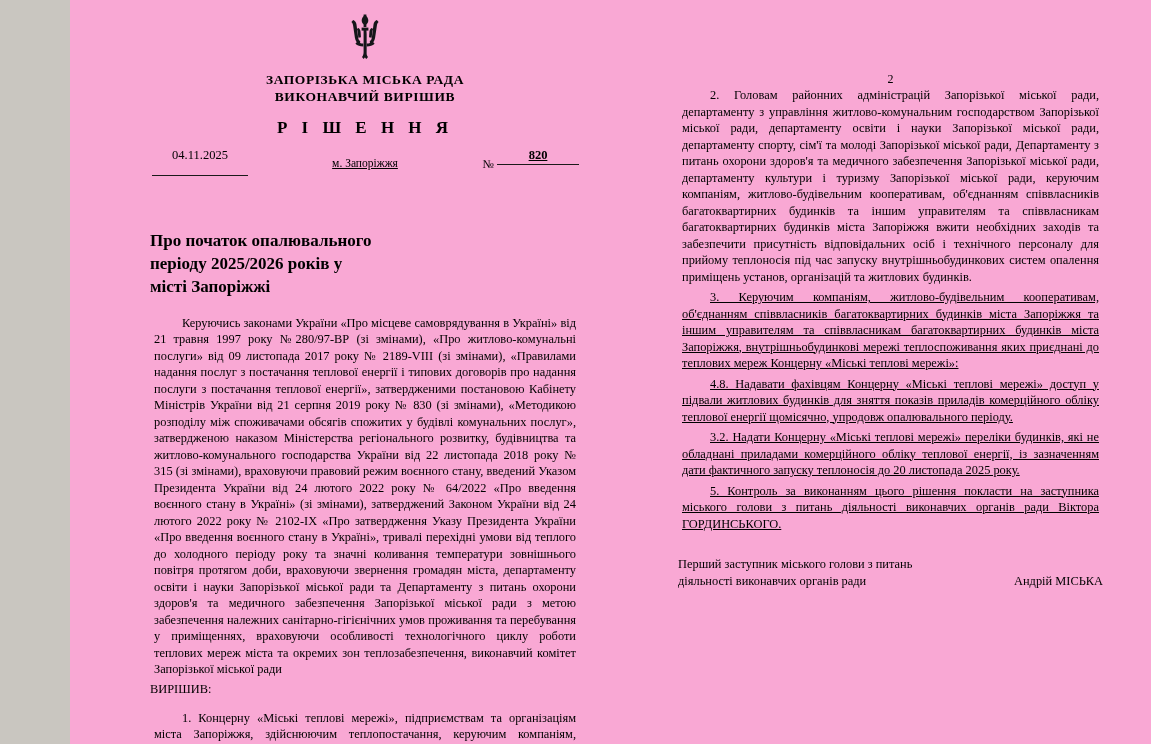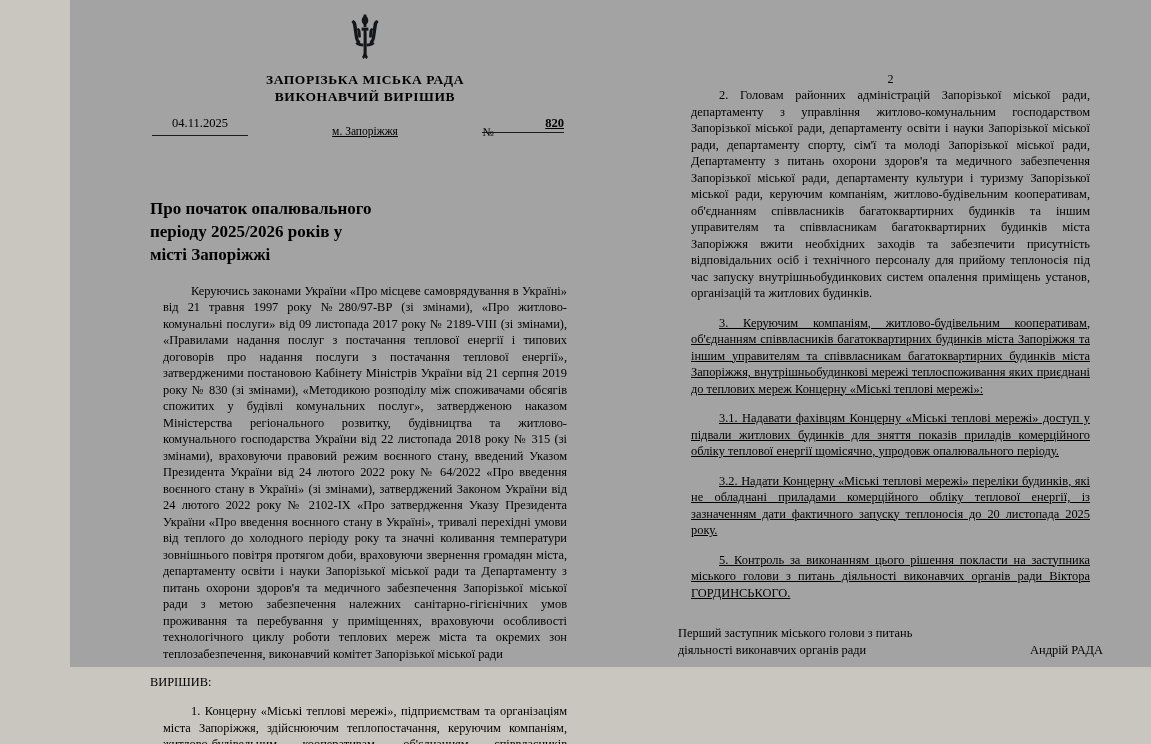--- a/index.html
+++ b/index.html
@@ -11,22 +11,22 @@
     width: 1151px;
     height: 744px;
     overflow: hidden;
     font-family: "Liberation Serif", serif;
   }
   .page {
     position: absolute;
     left: 70px;
     top: 0;
     width: 1081px;
-    height: 667px;
-    background: #a3a3a3;
+    height: 744px;
+    background: #f9a8d4;
   }
   .columns {
     position: absolute;
     inset: 0;
   }
   .col-left {
     position: absolute;
     left: 80px;
     top: 0;
     width: 430px;
@@ -68,60 +68,60 @@
     height: 26px;
     font-size: 12.5px;
   }
   .meta .date {
     position: absolute;
     left: 2px;
     top: 0;
     width: 96px;
     text-align: center;
     border-bottom: 1.3px solid #1a1a1a;
-    padding-bottom: 4px;
+    padding-bottom: 12px;
   }
   .meta .city {
     position: absolute;
     left: 0; right: 0;
     top: 9px;
     text-align: center;
     font-size: 11.5px;
     text-decoration: underline;
   }
   .meta .numlabel {
     position: absolute;
     right: 86px;
     top: 9px;
     font-size: 12px;
   }
   .meta .num {
     position: absolute;
-    right: 16px;
+    right: 1px;
     top: 0;
     width: 82px;
-    text-align: right;
+    text-align: center;
     border-bottom: 1.3px solid #1a1a1a;
     padding-bottom: 1px;
     font-weight: bold;
     text-decoration: underline;
   }
 
   
   .subject {
     margin-top: 56px;
     font-weight: bold;
     font-size: 17px;
     line-height: 1.35;
     width: 230px;
   }
 
   
   p.body {
-    margin: 13px;
+    margin: 4px;
     text-align: justify;
     font-size: 12.4px;
     line-height: 1.33;
     text-indent: 28px;
     hyphens: auto;
   }
   p.first { margin-top: 16px; }
   .resolve {
     font-weight: normal;
     font-size: 12.4px;
@@ -180,44 +180,45 @@
             <path d="M24.7 27.5 l1.9 2.3 c-2.0 1.7-4.6 2.6-7.9 2.7 l0-2.9 c2.4-0.1 4.4-0.8 6.0-2.1 z"></path>
           </g>
         </svg>
       </div>
 
       <div class="org">
         <div>ЗАПОРІЗЬКА МІСЬКА РАДА</div>
         <div>ВИКОНАВЧИЙ ВИРІШИВ</div>
       </div>
 
+      <div class="decision">Р І Ш Е Н Н Я</div>
 
       <div class="meta">
         <span class="date">04.11.2025</span>
         <span class="city">м. Запоріжжя</span>
         <span class="numlabel">№</span>
         <span class="num">820</span>
       </div>
 
       <div class="subject">Про початок опалювального періоду 2025/2026 років у місті Запоріжжі</div>
 
       <p class="body first">Керуючись законами України «Про місцеве самоврядування в Україні» від 21 травня 1997 року №280/97-ВР (зі змінами), «Про житлово-комунальні послуги» від 09 листопада 2017 року № 2189-VIII (зі змінами), «Правилами надання послуг з постачання теплової енергії і типових договорів про надання послуги з постачання теплової енергії», затвердженими постановою Кабінету Міністрів України від 21 серпня 2019 року № 830 (зі змінами), «Методикою розподілу між споживачами обсягів спожитих у будівлі комунальних послуг», затвердженою наказом Міністерства регіонального розвитку, будівництва та житлово-комунального господарства України від 22 листопада 2018 року № 315 (зі змінами), враховуючи правовий режим воєнного стану, введений Указом Президента України від 24 лютого 2022 року № 64/2022 «Про введення воєнного стану в Україні» (зі змінами), затверджений Законом України від 24 лютого 2022 року № 2102-IX «Про затвердження Указу Президента України «Про введення воєнного стану в Україні», тривалі перехідні умови від теплого до холодного періоду року та значні коливання температури зовнішнього повітря протягом доби, враховуючи звернення громадян міста, департаменту освіти і науки Запорізької міської ради  та Департаменту з питань охорони здоров'я та медичного забезпечення Запорізької міської ради з метою забезпечення належних санітарно-гігієнічних умов проживання та перебування у приміщеннях, враховуючи особливості технологічного циклу роботи теплових мереж міста та окремих зон теплозабезпечення, виконавчий комітет Запорізької міської ради</p>
       <p class="resolve">ВИРІШИВ:</p>
       <p class="body gap">1. Концерну «Міські теплові мережі», підприємствам та організаціям міста Запоріжжя, здійснюючим теплопостачання, керуючим компаніям, житлово-будівельним кооперативам, об'єднанням співвласників багатоквартирних будинків та іншим управителям та співвласникам багатоквартирних будинків міста Запоріжжя розпочати опалювальний період з 05 листопада 2025 року.</p>
     </div>
 
     <div class="col-right">
       <div class="pageno">2</div>
 
       <p class="body">2. Головам районних адміністрацій Запорізької міської ради, департаменту з управління житлово-комунальним господарством Запорізької міської ради, департаменту освіти і науки Запорізької міської ради, департаменту спорту, сім'ї та молоді Запорізької міської ради, Департаменту з питань охорони здоров'я та медичного забезпечення Запорізької міської ради, департаменту культури і туризму Запорізької міської ради, керуючим компаніям, житлово-будівельним кооперативам, об'єднанням співвласників багатоквартирних будинків та іншим управителям та співвласникам багатоквартирних будинків міста Запоріжжя вжити необхідних заходів та забезпечити присутність відповідальних осіб і технічного персоналу для прийому теплоносія під час запуску внутрішньобудинкових систем опалення приміщень установ, організацій та житлових будинків.</p>
       <p class="body">3. Керуючим компаніям, житлово-будівельним кооперативам, об'єднанням співвласників багатоквартирних будинків міста Запоріжжя та іншим управителям та співвласникам багатоквартирних будинків міста Запоріжжя, внутрішньобудинкові мережі теплоспоживання яких приєднані до теплових мереж Концерну «Міські теплові мережі»:</p>
-      <p class="body">3.1. Надавати фахівцям Концерну «Міські теплові мережі» доступ у підвали житлових будинків для зняття показів приладів комерційного обліку теплової енергії щомісячно, упродовж опалювального періоду.</p>
+      <p class="body">4.8. Надавати фахівцям Концерну «Міські теплові мережі» доступ у підвали житлових будинків для зняття показів приладів комерційного обліку теплової енергії щомісячно, упродовж опалювального періоду.</p>
       <p class="body">3.2. Надати Концерну «Міські теплові мережі» переліки будинків, які не обладнані приладами комерційного обліку теплової енергії, із зазначенням дати фактичного запуску теплоносія до 20 листопада 2025 року.</p>
       <p class="body">5. Контроль за виконанням цього рішення покласти на заступника міського голови з питань діяльності виконавчих органів ради  Віктора ГОРДИНСЬКОГО.</p>
 
       <div class="signature">
         <div class="left">Перший заступник міського голови з питань діяльності виконавчих органів ради</div>
-        <div class="name">Андрій РАДА</div>
+        <div class="name">Андрій МІСЬКА</div>
       </div>
     </div>
 
   </div>
 </div>
 
 </body></html>

